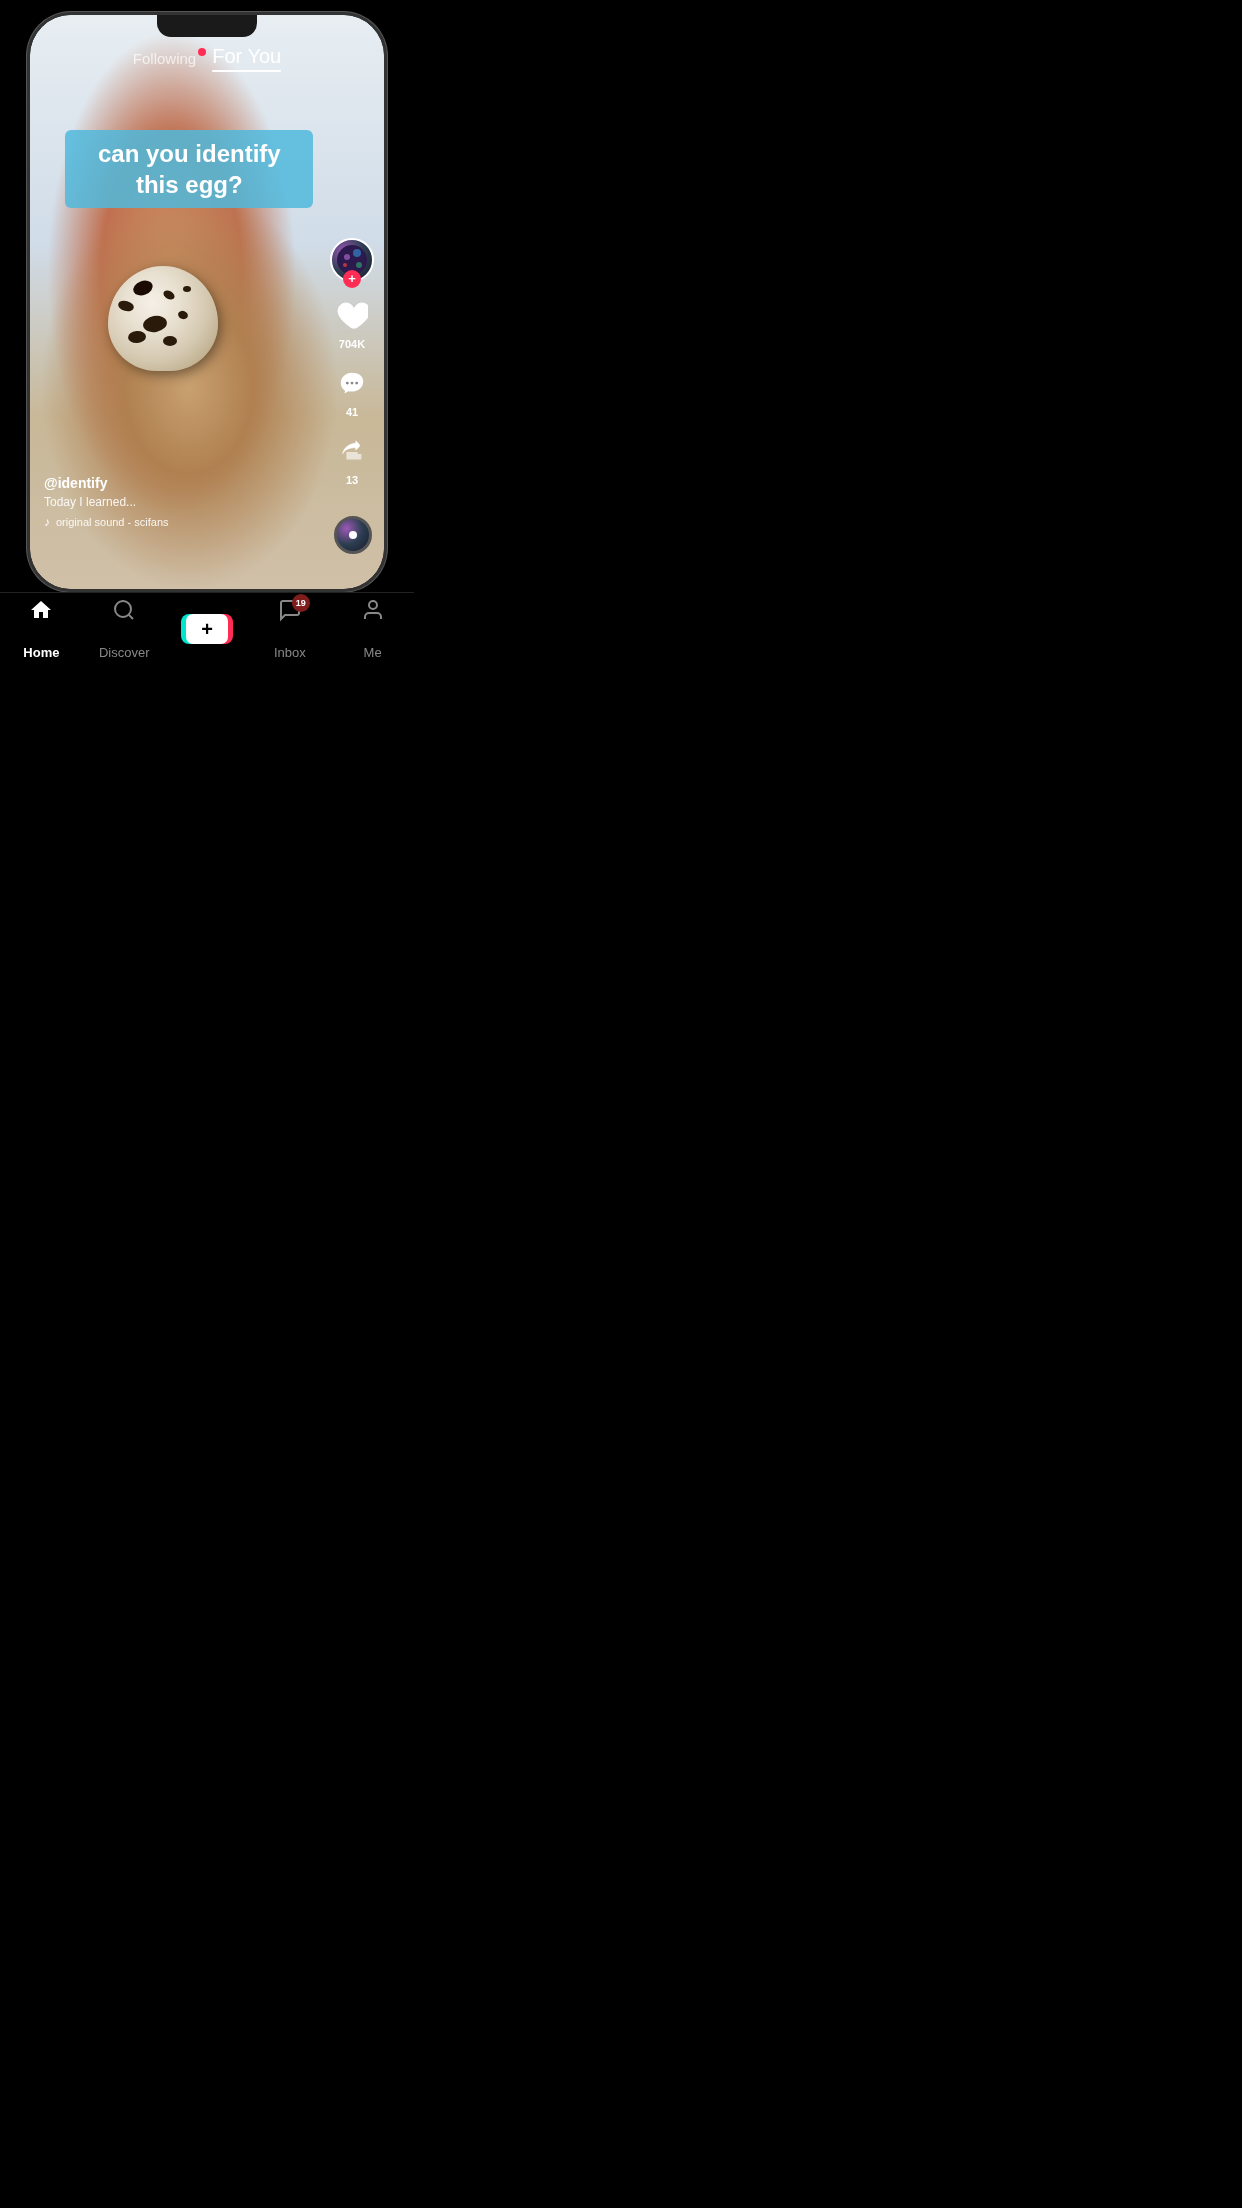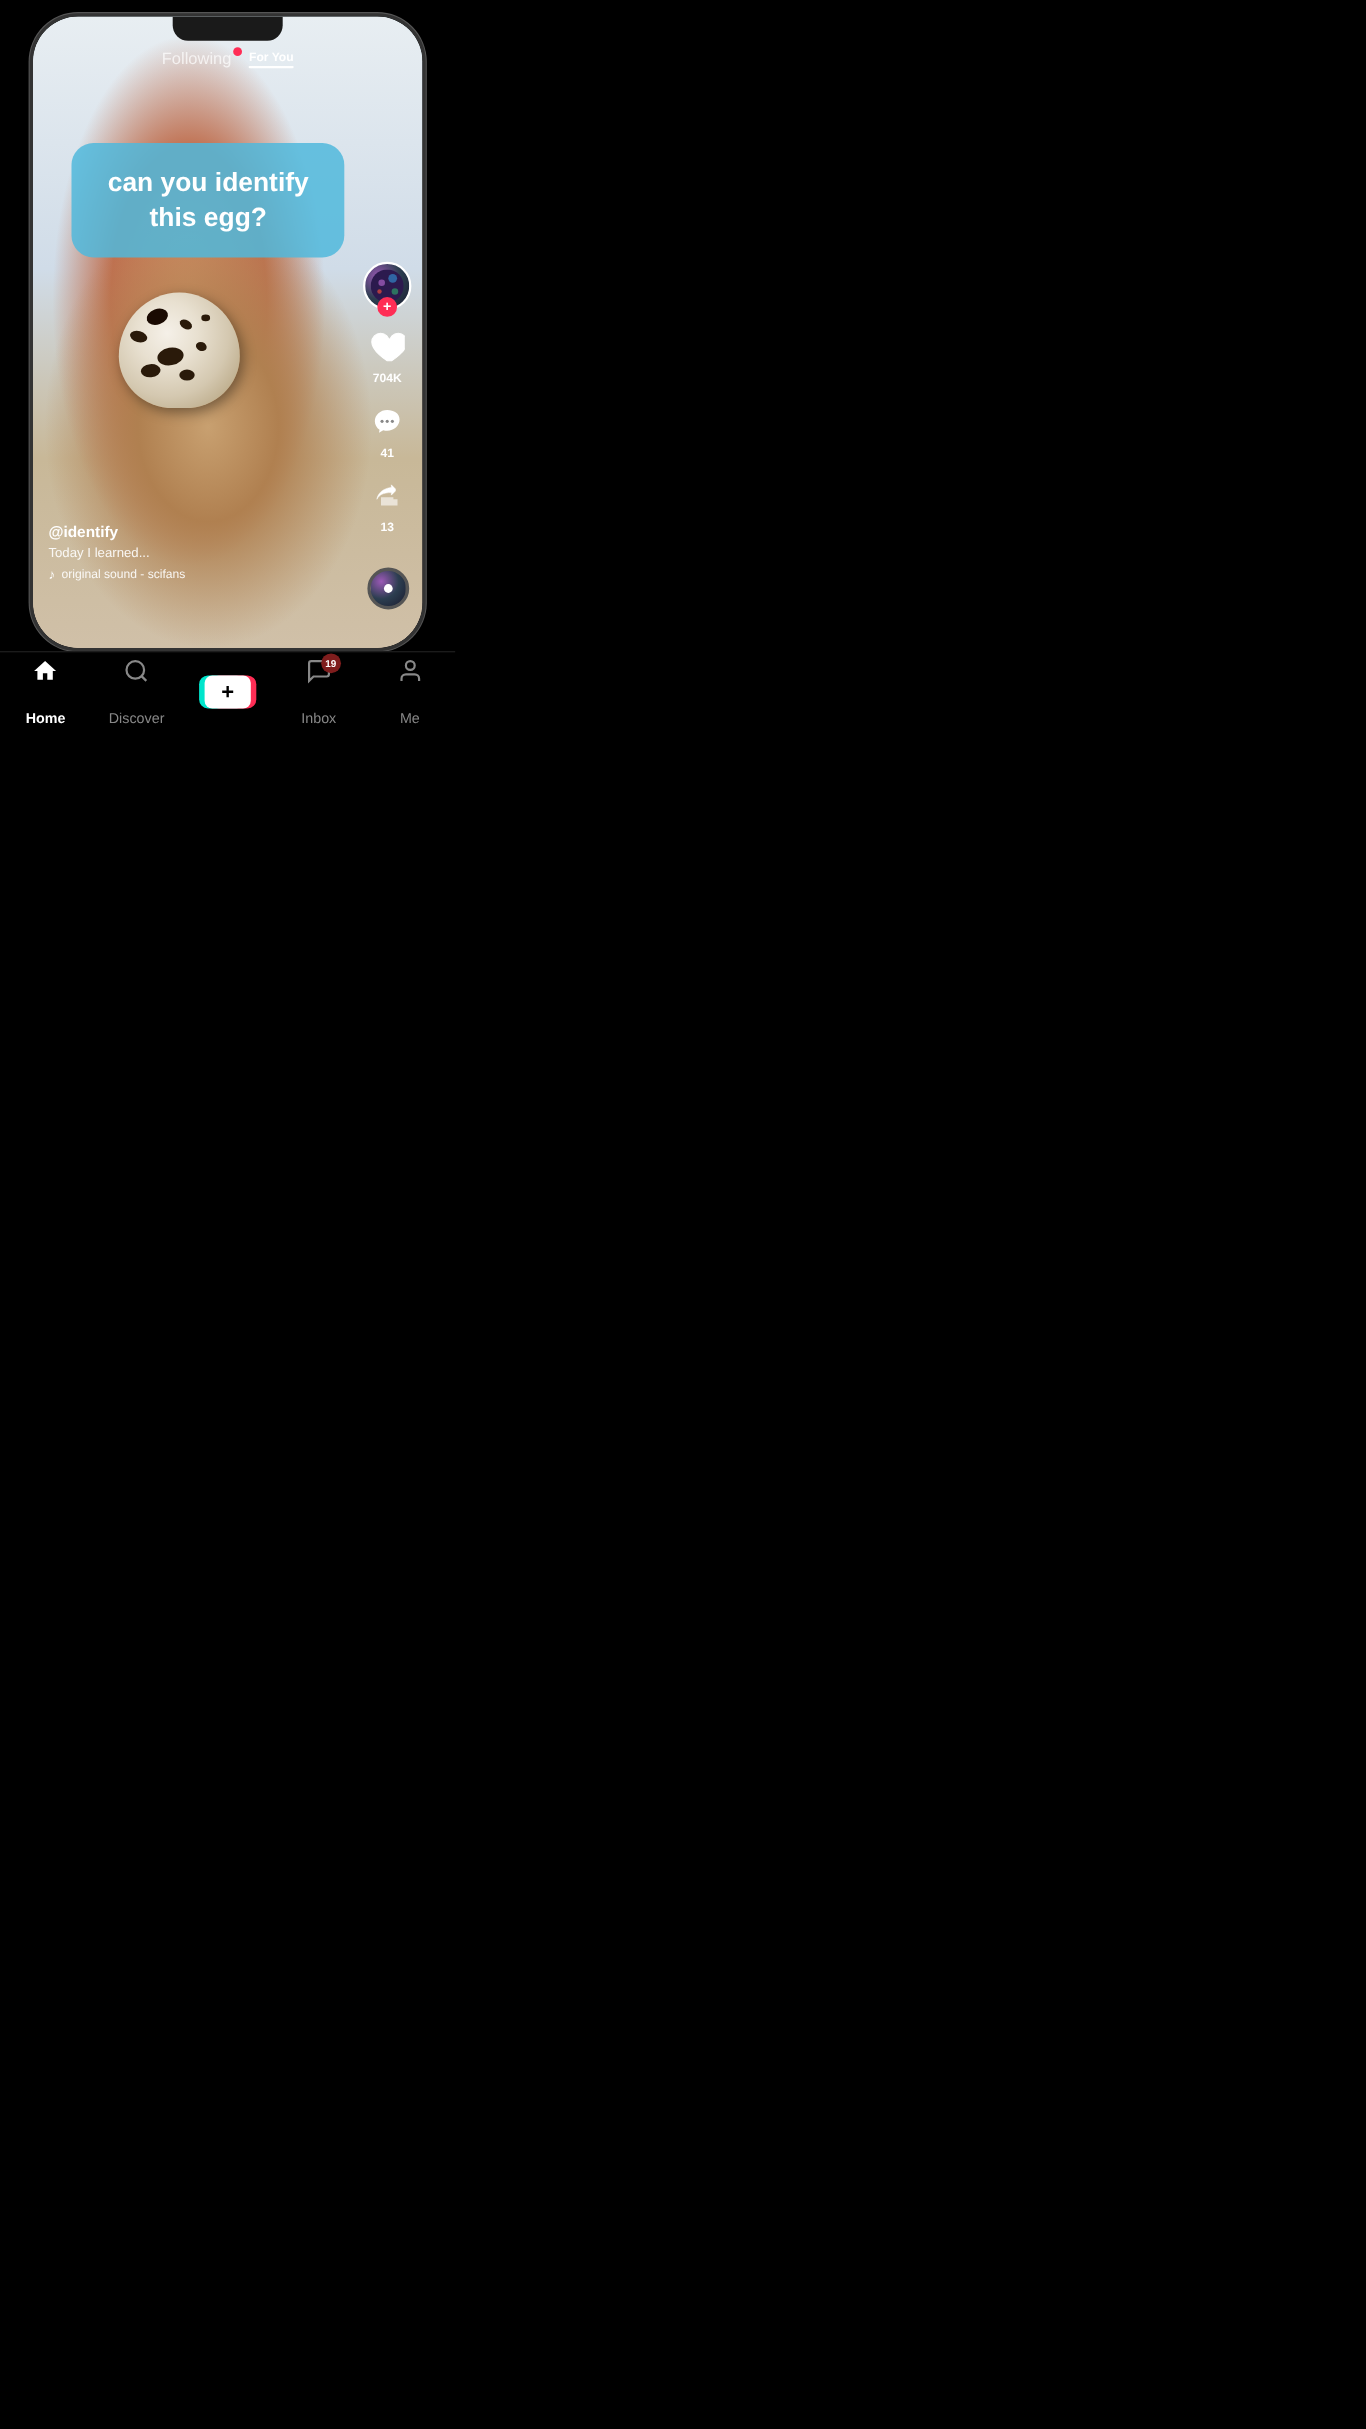--- a/index.html
+++ b/index.html
@@ -155,44 +155,44 @@
       width: 8px;
       height: 8px;
       background: #ff2d55;
       border-radius: 50%;
       position: absolute;
       top: -2px;
       right: -10px;
     }
 
     .tab-for-you {
-      font-size: 11px;
-      font-weight: 700;
+      font-size: 20px;
+      font-weight: 400;
       color: #fff;
     }
 
     .tab-for-you::after {
       content: '';
       display: block;
       width: 100%;
       height: 2px;
       background: #fff;
       border-radius: 1px;
       margin-top: 2px;
     }
 
     
     .video-caption-box {
       position: absolute;
       top: 20%;
       left: 10%;
       right: 20%;
       background: rgba(80, 185, 220, 0.85);
-      border-radius: 20px;
-      padding: 21px 16px;
+      border-radius: 6px;
+      padding: 8px 16px;
       z-index: 5;
     }
 
     .video-caption-text {
       font-size: 24px;
       font-weight: 700;
       color: #fff;
       text-align: center;
       line-height: 1.3;
     }

